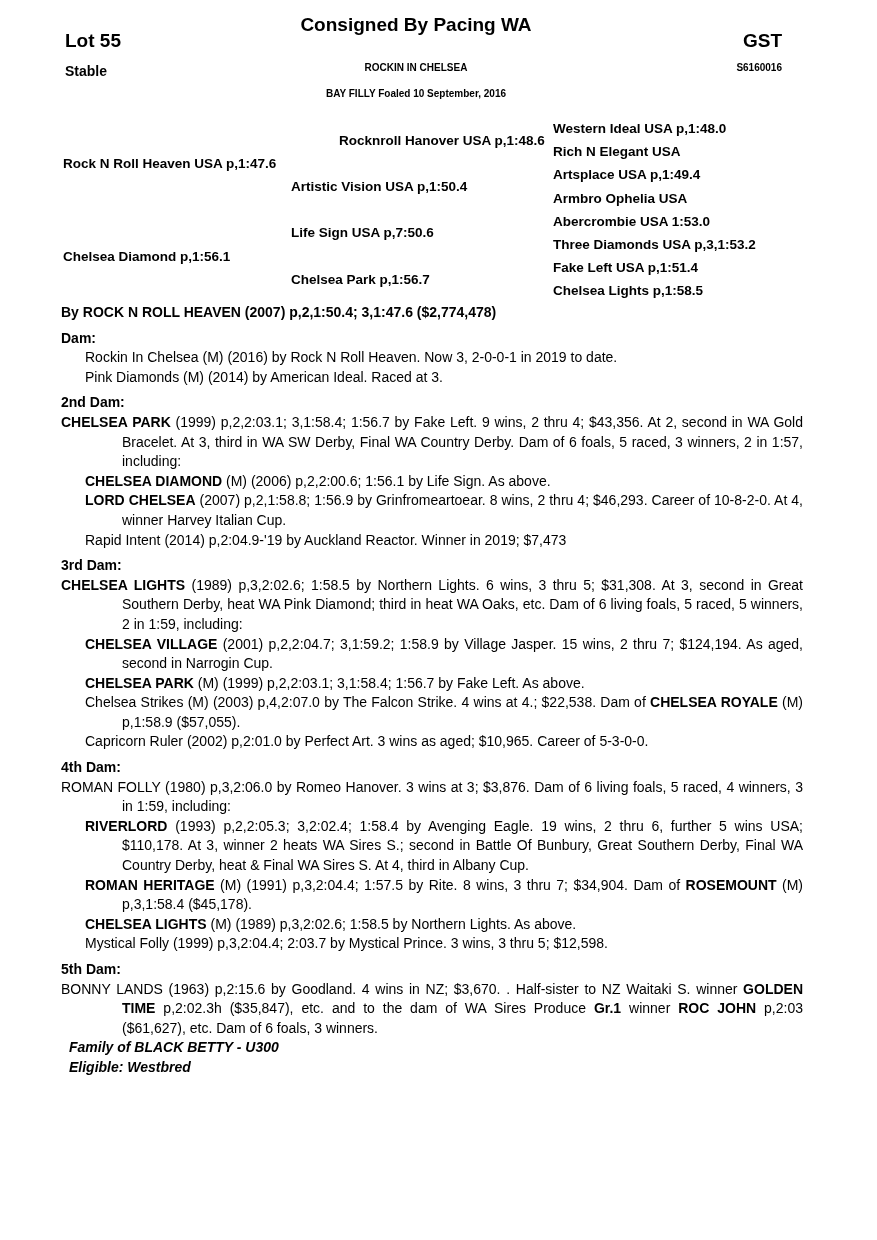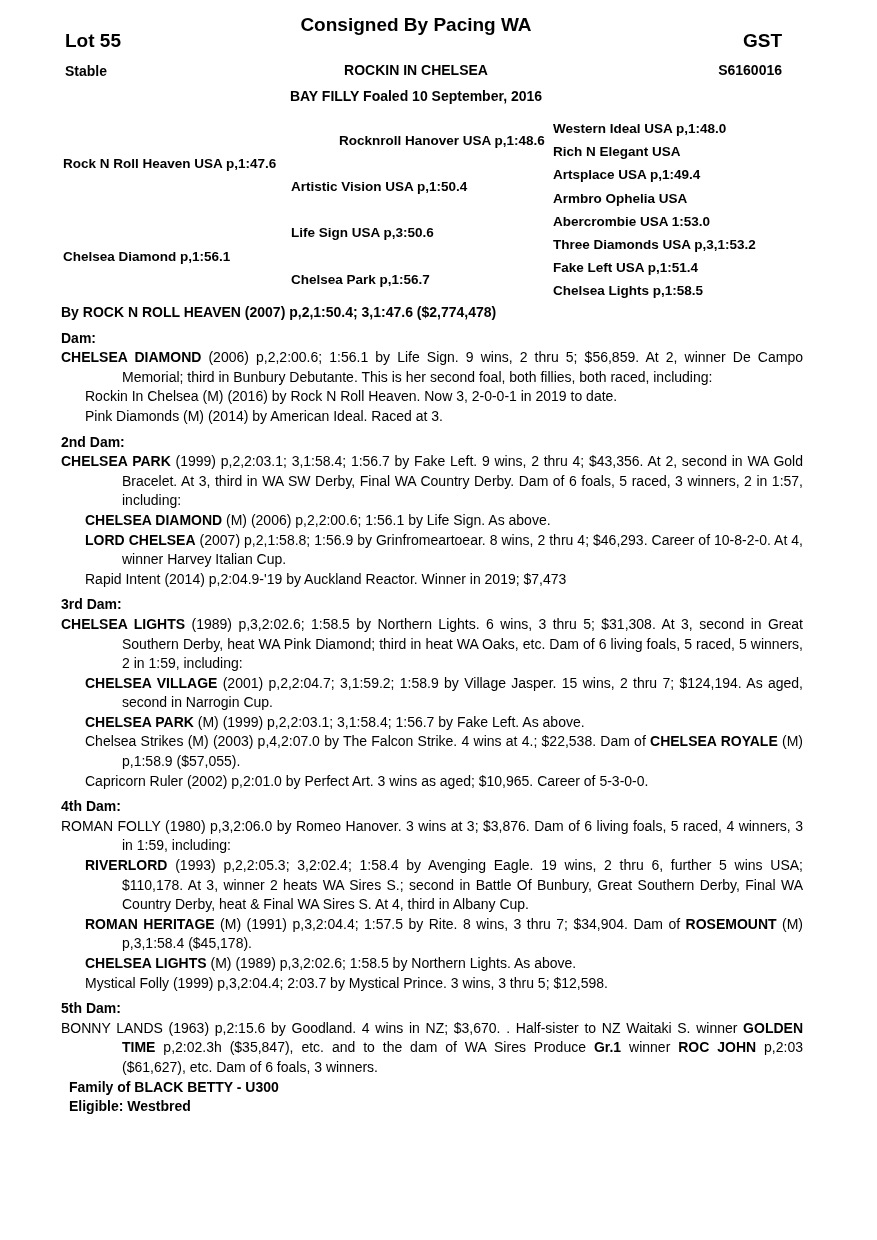--- a/index.html
+++ b/index.html
@@ -16,21 +16,21 @@
   
   .hdr { position: absolute; top: 0; left: 0; right: 0; height: 112px; }
   .hdr .row1 { top: 30px; }
   .hdr .row2 { top: 62px; }
   .hdr .row3 { top: 87px; }
   .hdr span { position: absolute; white-space: nowrap; font-weight: bold; }
   .hdr .left-cell  { left: 65px; }
   .hdr .center-cell { left: 0; right: 45px; text-align: center; }
   .hdr .right-cell { right: 95px; text-align: right; }
   .fs-lg { font-size: 19px; }
-  .fs-md { font-size: 14px; }
+  .fs-md { font-size: 10px; }
   .fs-sm { font-size: 14px; }
   .row1 span, .row2 span, .row3 span { top: inherit; }
   .hdr-span { position: absolute; }
   
   .ped-grid {
     position: absolute;
     top: 117px;
     left: 63px;
     right: 62px;
     display: grid;
@@ -47,21 +47,21 @@
     left: 61px;
     right: 74px;
     font-size: 14px;
     line-height: 19.6px;
   }
   .sire-line { font-weight: bold; margin-bottom: 1px; }
   .sec-heading { font-weight: bold; margin-top: 6px; }
   .para { text-align: justify; }
   .p-dam  { padding-left: 61px; text-indent: -61px; }
   .p-foal { padding-left: 61px; text-indent: -37px; }
-  .p-flat { padding-left: 8px; font-weight: bold; }
+  .p-flat { padding-left: 8px; font-weight: bold; font-style: italic; }
   .b { font-weight: bold; }
 </style>
 </head>
 <body>
 
 <div class="page">
 
   <div class="hdr">
     <div class="row1">
       <span class="hdr-span left-cell fs-lg" style="top:30px;">Lot 55</span>
@@ -76,37 +76,36 @@
     <div class="row3">
       <span class="hdr-span center-cell fs-md" style="top:88px;">BAY FILLY Foaled 10 September, 2016</span>
     </div>
   </div>
 
   <div class="ped-grid" id="ped-grid">
       <div class="ped-cell" style="grid-area: 1 / 1 / span 4;">Rock N Roll Heaven USA p,1:47.6</div>
       <div class="ped-cell" style="grid-area: 5 / 1 / span 4;">Chelsea Diamond p,1:56.1</div>
       <div class="ped-cell" style="grid-area: 1 / 2 / span 2; padding-left: 48px;">Rocknroll Hanover USA p,1:48.6</div>
       <div class="ped-cell" style="grid-area: 3 / 2 / span 2;">Artistic Vision USA p,1:50.4</div>
-      <div class="ped-cell" style="grid-area: 5 / 2 / span 2;">Life Sign USA p,3:50.6</div>
+      <div class="ped-cell" style="grid-area: 5 / 2 / span 2;">Life Sign USA p,7:50.6</div>
       <div class="ped-cell" style="grid-area: 7 / 2 / span 2;">Chelsea Park p,1:56.7</div>
       <div class="ped-cell" style="grid-area: 1 / 3 / span 1;">Western Ideal USA p,1:48.0</div>
       <div class="ped-cell" style="grid-area: 2 / 3 / span 1;">Rich N Elegant USA</div>
       <div class="ped-cell" style="grid-area: 3 / 3 / span 1;">Artsplace USA p,1:49.4</div>
       <div class="ped-cell" style="grid-area: 4 / 3 / span 1;">Armbro Ophelia USA</div>
       <div class="ped-cell" style="grid-area: 5 / 3 / span 1;">Abercrombie USA 1:53.0</div>
       <div class="ped-cell" style="grid-area: 6 / 3 / span 1;">Three Diamonds USA p,3,1:53.2</div>
       <div class="ped-cell" style="grid-area: 7 / 3 / span 1;">Fake Left USA p,1:51.4</div>
       <div class="ped-cell" style="grid-area: 8 / 3 / span 1;">Chelsea Lights p,1:58.5</div>
     </div>
 
   <div class="content">
     <div class="sire-line">By ROCK N ROLL HEAVEN (2007) p,2,1:50.4; 3,1:47.6 ($2,774,478)</div>
     <div id="sections">
         <div class="sec-heading">Dam:</div>
-        <div class="para p-dam"><span class="b">CHELSEA DIAMOND</span><span> (2006) p,2,2:00.6; 1:56.1 by Life Sign. 9 wins, 2 thru 5; $56,859. At 2, winner De Campo Memorial; third in Bunbury Debutante. This is her second foal, both fillies, both raced, including:</span></div>
         <div class="para p-foal"><span>Rockin In Chelsea (M) (2016) by Rock N Roll Heaven. Now 3, 2-0-0-1 in 2019 to date.</span></div>
         <div class="para p-foal"><span>Pink Diamonds (M) (2014) by American Ideal. Raced at 3.</span></div>
         <div class="sec-heading">2nd Dam:</div>
         <div class="para p-dam"><span class="b">CHELSEA PARK</span><span> (1999) p,2,2:03.1; 3,1:58.4; 1:56.7 by Fake Left. 9 wins, 2 thru 4; $43,356. At 2, second in WA Gold Bracelet. At 3, third in WA SW Derby, Final WA Country Derby. Dam of 6 foals, 5 raced, 3 winners, 2 in 1:57, including:</span></div>
         <div class="para p-foal"><span class="b">CHELSEA DIAMOND</span><span> (M) (2006) p,2,2:00.6; 1:56.1 by Life Sign. As above.</span></div>
         <div class="para p-foal"><span class="b">LORD CHELSEA</span><span> (2007) p,2,1:58.8; 1:56.9 by Grinfromeartoear. 8 wins, 2 thru 4; $46,293. Career of 10-8-2-0. At 4, winner Harvey Italian Cup.</span></div>
         <div class="para p-foal"><span>Rapid Intent (2014) p,2:04.9-'19 by Auckland Reactor. Winner in 2019; $7,473</span></div>
         <div class="sec-heading">3rd Dam:</div>
         <div class="para p-dam"><span class="b">CHELSEA LIGHTS</span><span> (1989) p,3,2:02.6; 1:58.5 by Northern Lights. 6 wins, 3 thru 5; $31,308. At 3, second in Great Southern Derby, heat WA Pink Diamond; third in heat WA Oaks, etc. Dam of 6 living foals, 5 raced, 5 winners, 2 in 1:59, including:</span></div>
         <div class="para p-foal"><span class="b">CHELSEA VILLAGE</span><span> (2001) p,2,2:04.7; 3,1:59.2; 1:58.9 by Village Jasper. 15 wins, 2 thru 7; $124,194. As aged, second in Narrogin Cup.</span></div>

